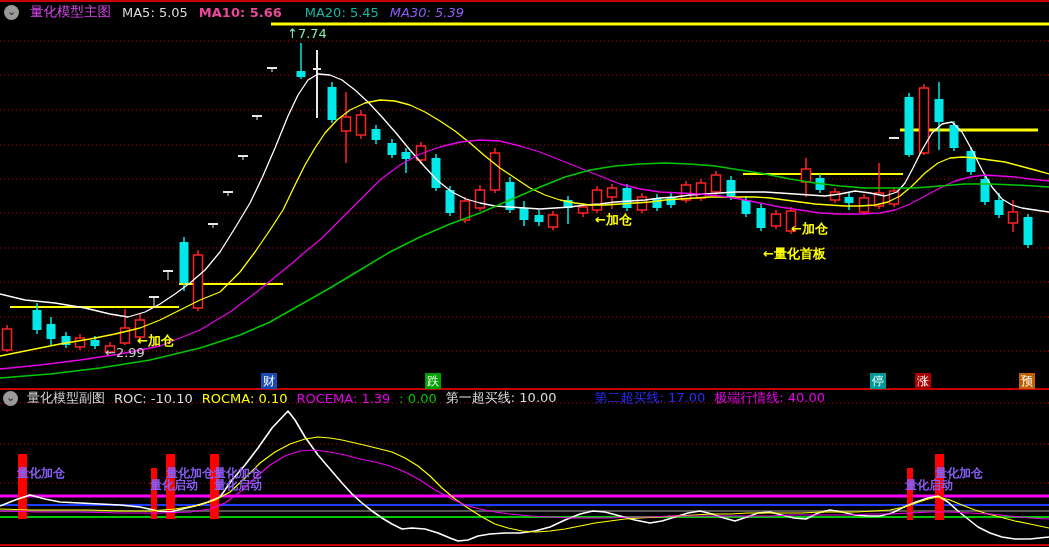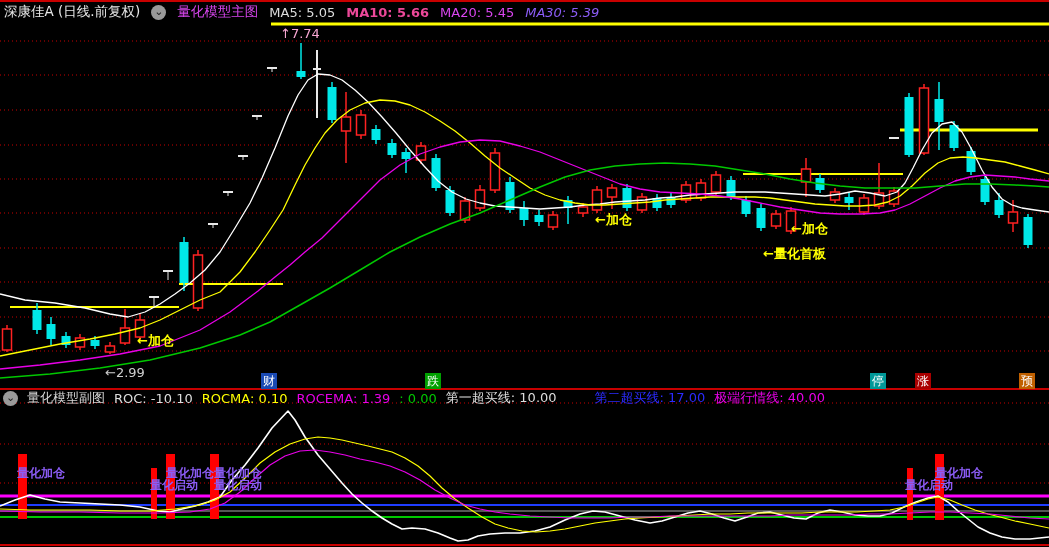--- a/index.html
+++ b/index.html
@@ -214,44 +214,43 @@
           <polyline points="0,511 40,512 80,512 120,513 160,513 190,512 210,509 225,503 240,492 255,478 270,465 285,456 300,451 315,450 330,452 345,455 360,459 375,462 390,466 405,472 420,480 435,490 450,498 465,505 480,509 495,512 510,514 530,516 550,517 570,518 590,518 610,518 630,517 650,517 670,516 690,516 710,516 730,516 750,516 770,516 790,515 810,515 830,515 850,515 870,514 890,514 910,513 930,512 950,512 970,513 990,514 1010,516 1030,518 1049,519" fill="none" stroke="#e800e8" stroke-width="1.2" stroke-linejoin="round"></polyline>
         </g>
       </svg>
   </div>
 
   <div id="sep-top" class="sep"></div>
   <div id="sep-mid" class="sep"></div>
   <div id="sep-bot" class="sep"></div>
 
   <div class="topbar">
-    <span class="title">深康佳A (日线.前复权)</span>
     <span class="cicon">⌄</span>
     <span class="plabel">量化模型主图</span>
     <span class="ma" style="color: rgb(221, 221, 221);">MA5: 5.05</span>
     <span class="ma" style="color: #ec4899; font-weight: bold;">MA10: 5.66</span>
-    <span class="ma" style="color: #d946ef;">MA20: 5.45</span>
+    <span class="ma" style="color: #14b8a6; margin-left: 12px;">MA20: 5.45</span>
     <span class="ma" style="color: #8b5cf6; font-style: italic;">MA30: 5.39</span>
   </div>
 
   <div class="subheader">
     <span class="cicon">⌄</span>
     <span class="plabel">量化模型副图</span>
     <span class="ind" style="color: rgb(221, 221, 221);">ROC: -10.10</span>
     <span class="ind" style="color: rgb(255, 255, 0);">ROCMA: 0.10</span>
     <span class="ind" style="color: rgb(232, 0, 232);">ROCEMA: 1.39</span>
     <span class="ind" style="color: rgb(0, 200, 0);">: 0.00</span>
     <span class="ind" style="color: rgb(221, 221, 221);">第一超买线: 10.00</span>
     <span class="ind" style="color: rgb(43, 43, 255); margin-left: 29px;">第二超买线: 17.00</span>
     <span class="ind" style="color: rgb(232, 0, 232);">极端行情线: 40.00</span>
   </div>
 
   <div id="annotations">
-      <div class="ann gray" style="left: 280px; top: 26px; color: #f9a8d4;">↑7.74</div>
-      <div class="ann gray" style="left: 105px; top: 345px; color: rgb(207, 207, 207); margin-top: 20px;">←2.99</div>
+      <div class="ann gray" style="left: 287px; top: 26px; color: #86efac;">↑7.74</div>
+      <div class="ann gray" style="left: 105px; top: 345px; color: rgb(207, 207, 207);">←2.99</div>
       <div class="ann" style="left: 137px; top: 332px; color: rgb(255, 255, 0);">←加仓</div>
       <div class="ann" style="left: 595px; top: 211px; color: rgb(255, 255, 0);">←加仓</div>
       <div class="ann" style="left: 791px; top: 220px; color: rgb(255, 255, 0);">←加仓</div>
       <div class="ann" style="left: 763px; top: 245px; color: rgb(255, 255, 0);">←量化首板</div>
     </div>
   <div id="event-tags">
       <div class="tag" style="left: 261px; background: rgb(26, 74, 180);">财</div>
       <div class="tag" style="left: 425px; background: rgb(0, 160, 0);">跌</div>
       <div class="tag" style="left: 870px; background: rgb(0, 152, 152);">停</div>
       <div class="tag" style="left: 915px; background: rgb(170, 0, 0);">涨</div>

